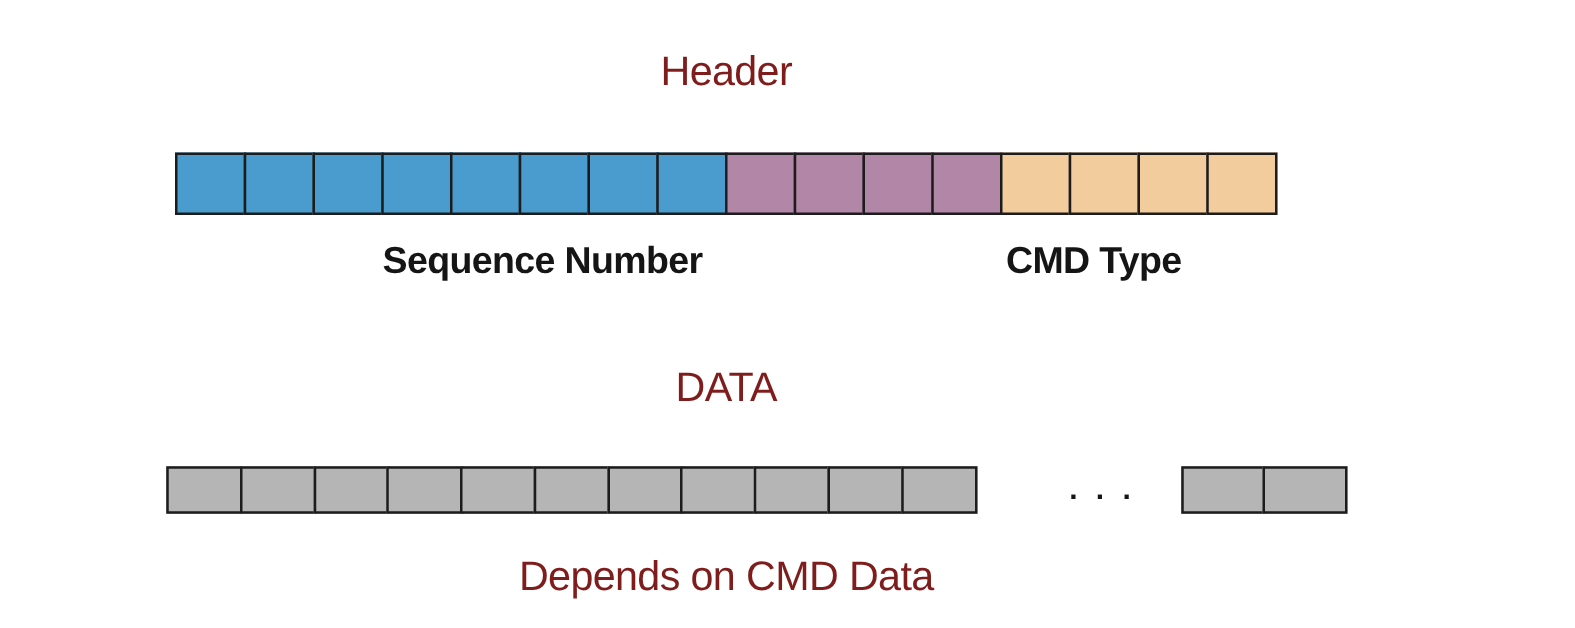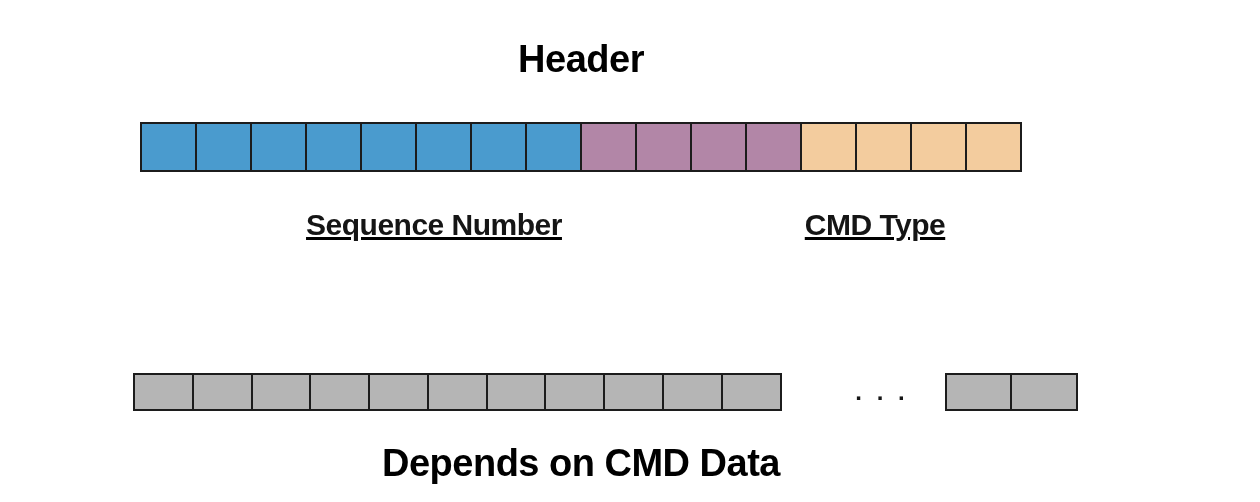--- a/index.html
+++ b/index.html
@@ -11,25 +11,25 @@
     height: 502px;
     background: #ffffff;
     overflow: hidden;
   }
 
   .title {
     position: absolute;
     left: 140px;
     width: 882px;
     text-align: center;
-    font-weight: bold;
-    font-size: 38px;
+    font-weight: normal;
+    font-size: 33px;
     line-height: 1;
     letter-spacing: -0.5px;
-    color: #000000;
+    color: #7f1d1d;
     white-space: nowrap;
   }
   .header-title { top: 40px; }
   .data-title   { top: 293px; }
   .caption      { top: 444px; }
 
   .row {
     position: absolute;
     display: flex;
     box-sizing: border-box;
@@ -42,24 +42,23 @@
     flex: 1 1 0;
     border: 2.5px solid #1c1c1c;
     margin-left: -2.5px;
     box-sizing: border-box;
   }
   .cell:first-child { margin-left: 0; }
 
   .labels-row {
     position: absolute;
     left: 140px;
-    top: 210px;
+    top: 194px;
     width: 882px;
     display: flex;
-    text-decoration: underline;
   }
   .field-label {
     flex-basis: 0;
     text-align: center;
     font-weight: bold;
     font-size: 30px;
     line-height: 1;
     letter-spacing: -0.5px;
     color: #151515;
     white-space: nowrap;
@@ -104,20 +103,21 @@
       <div class="cell" style="background: rgb(243, 204, 158);"></div>
       <div class="cell" style="background: rgb(243, 204, 158);"></div>
       <div class="cell" style="background: rgb(243, 204, 158);"></div>
     </div>
 
   <div class="labels-row">
       <div class="field-label" style="flex-grow: 8;">Sequence Number</div>
       <div class="field-label" style="flex-grow: 4;">CMD Type</div>
     </div>
 
+  <div class="title data-title">DATA</div>
 
   <div class="row data-row-main">
       <div class="cell" style="background: rgb(181, 181, 181);"></div>
       <div class="cell" style="background: rgb(181, 181, 181);"></div>
       <div class="cell" style="background: rgb(181, 181, 181);"></div>
       <div class="cell" style="background: rgb(181, 181, 181);"></div>
       <div class="cell" style="background: rgb(181, 181, 181);"></div>
       <div class="cell" style="background: rgb(181, 181, 181);"></div>
       <div class="cell" style="background: rgb(181, 181, 181);"></div>
       <div class="cell" style="background: rgb(181, 181, 181);"></div>

